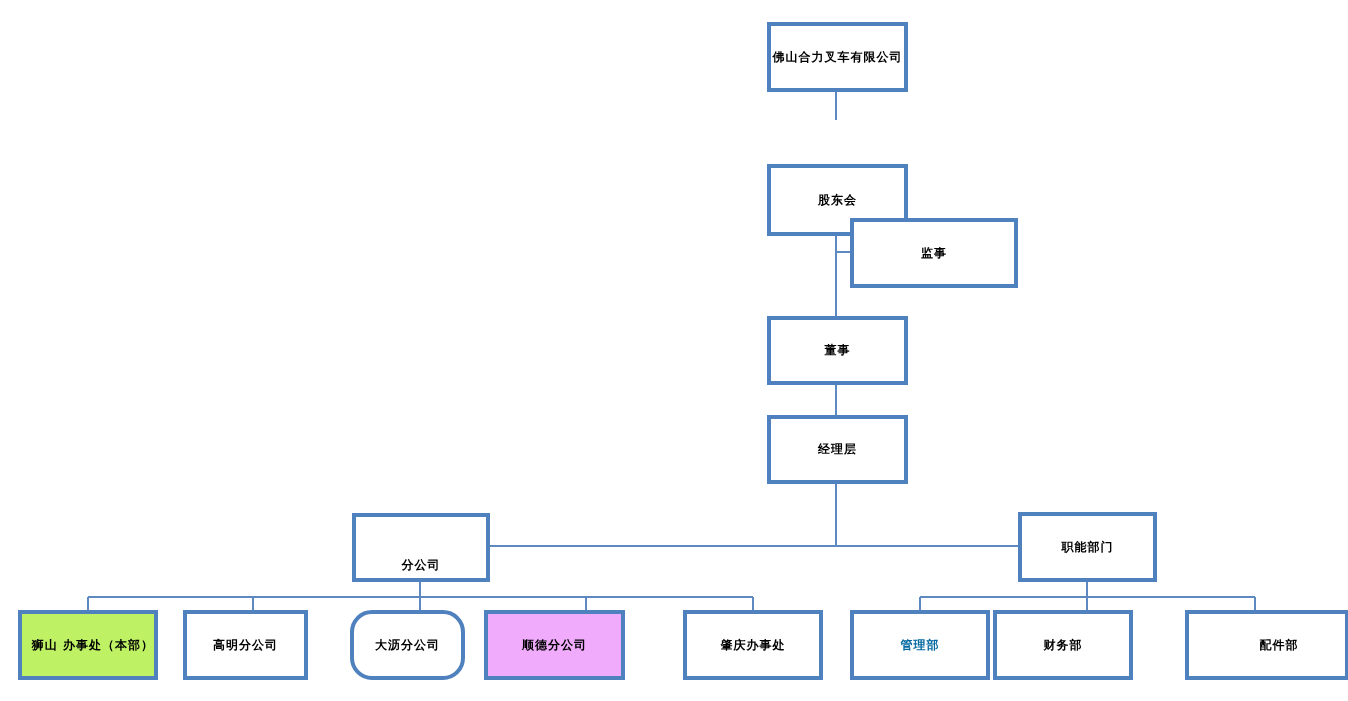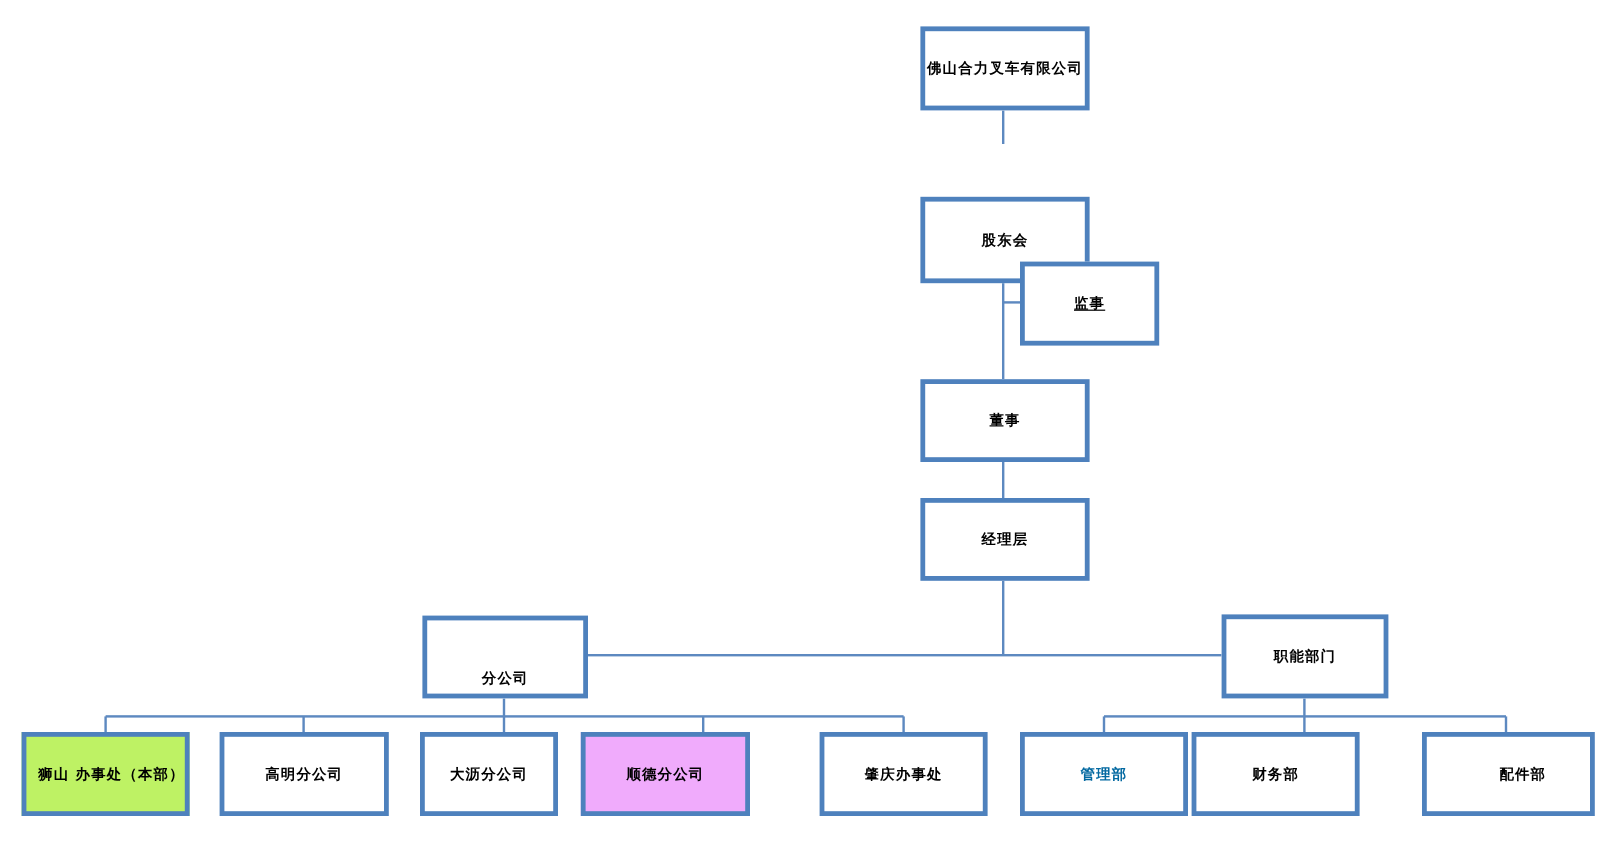--- a/index.html
+++ b/index.html
@@ -64,53 +64,53 @@
       <div class="connector" style="background: rgb(93, 137, 192); left: 1086px; top: 597px; width: 2px; height: 13px;"></div>
       <div class="connector" style="background: rgb(93, 137, 192); left: 1254px; top: 597px; width: 2px; height: 13px;"></div>
     </div>
   <div id="node-layer">
       <div class="org-node" style="left: 767px; top: 22px; width: 141px; height: 70px; border-color: rgb(78, 129, 189); background: rgb(255, 255, 255);">
         <span class="node-label" style="color: rgb(0, 0, 0);">佛山合力叉车有限公司</span>
       </div>
       <div class="org-node" style="left: 767px; top: 120px; width: 141px; height: 72px; border-color: rgb(78, 129, 189); background: rgb(255, 255, 255); margin-top: 44px;">
         <span class="node-label" style="color: rgb(0, 0, 0);">股东会</span>
       </div>
-      <div class="org-node" style="left: 850px; top: 218px; width: 116px; height: 70px; border-color: rgb(78, 129, 189); background: rgb(255, 255, 255); text-decoration: underline;">
+      <div class="org-node" style="left: 850px; top: 218px; width: 168px; height: 70px; border-color: rgb(78, 129, 189); background: rgb(255, 255, 255);">
         <span class="node-label" style="color: rgb(0, 0, 0);">监事</span>
       </div>
       <div class="org-node" style="left: 767px; top: 316px; width: 141px; height: 69px; border-color: rgb(78, 129, 189); background: rgb(255, 255, 255);">
         <span class="node-label" style="color: rgb(0, 0, 0);">董事</span>
       </div>
       <div class="org-node" style="left: 767px; top: 415px; width: 141px; height: 69px; border-color: rgb(78, 129, 189); background: rgb(255, 255, 255);">
         <span class="node-label" style="color: rgb(0, 0, 0);">经理层</span>
       </div>
       <div class="org-node" style="left: 352px; top: 513px; width: 138px; height: 69px; border-color: rgb(78, 129, 189); background: rgb(255, 255, 255);">
         <span class="node-label" style="color: rgb(0, 0, 0); margin-top: 36px;">分公司</span>
       </div>
       <div class="org-node" style="left: 1018px; top: 512px; width: 139px; height: 70px; border-color: rgb(78, 129, 189); background: rgb(255, 255, 255);">
         <span class="node-label" style="color: rgb(0, 0, 0);">职能部门</span>
       </div>
       <div class="org-node" style="left: 18px; top: 610px; width: 140px; height: 70px; border-color: rgb(78, 129, 189); background: #bef264; justify-content: flex-end;">
         <span class="node-label" style="color: rgb(0, 0, 0);">狮山 办事处（本部）</span>
       </div>
-      <div class="org-node" style="left: 183px; top: 610px; width: 141px; height: 70px; border-color: rgb(78, 129, 189); background: rgb(255, 255, 255);">
+      <div class="org-node" style="left: 183px; top: 610px; width: 125px; height: 70px; border-color: rgb(78, 129, 189); background: rgb(255, 255, 255);">
         <span class="node-label" style="color: rgb(0, 0, 0);">高明分公司</span>
       </div>
-      <div class="org-node" style="left: 350px; top: 610px; width: 115px; height: 70px; border-color: rgb(78, 129, 189); background: rgb(255, 255, 255);">
+      <div class="org-node" style="left: 350px; top: 610px; width: 115px; height: 70px; border-color: rgb(78, 129, 189); background: rgb(255, 255, 255); border-radius: 22px;">
         <span class="node-label" style="color: rgb(0, 0, 0);">大沥分公司</span>
       </div>
       <div class="org-node" style="left: 484px; top: 610px; width: 141px; height: 70px; border-color: rgb(78, 129, 189); background: #f0abfc;">
         <span class="node-label" style="color: rgb(0, 0, 0);">顺德分公司</span>
       </div>
       <div class="org-node" style="left: 683px; top: 610px; width: 140px; height: 70px; border-color: rgb(78, 129, 189); background: rgb(255, 255, 255);">
         <span class="node-label" style="color: rgb(0, 0, 0);">肇庆办事处</span>
       </div>
       <div class="org-node" style="left: 850px; top: 610px; width: 140px; height: 70px; border-color: rgb(78, 129, 189); background: rgb(255, 255, 255);">
         <span class="node-label" style="color: #0369a1;">管理部</span>
       </div>
       <div class="org-node" style="left: 993px; top: 610px; width: 140px; height: 70px; border-color: rgb(78, 129, 189); background: rgb(255, 255, 255);">
         <span class="node-label" style="color: rgb(0, 0, 0);">财务部</span>
       </div>
-      <div class="org-node" style="left: 1185px; top: 610px; width: 144px; height: 70px; border-color: rgb(78, 129, 189); background: rgb(255, 255, 255); padding-left: 24px;">
+      <div class="org-node" style="left: 1185px; top: 610px; width: 164px; height: 70px; border-color: rgb(78, 129, 189); background: rgb(255, 255, 255); padding-left: 24px;">
         <span class="node-label" style="color: rgb(0, 0, 0);">配件部</span>
       </div>
     </div>
 </div>
 
 </body></html>

